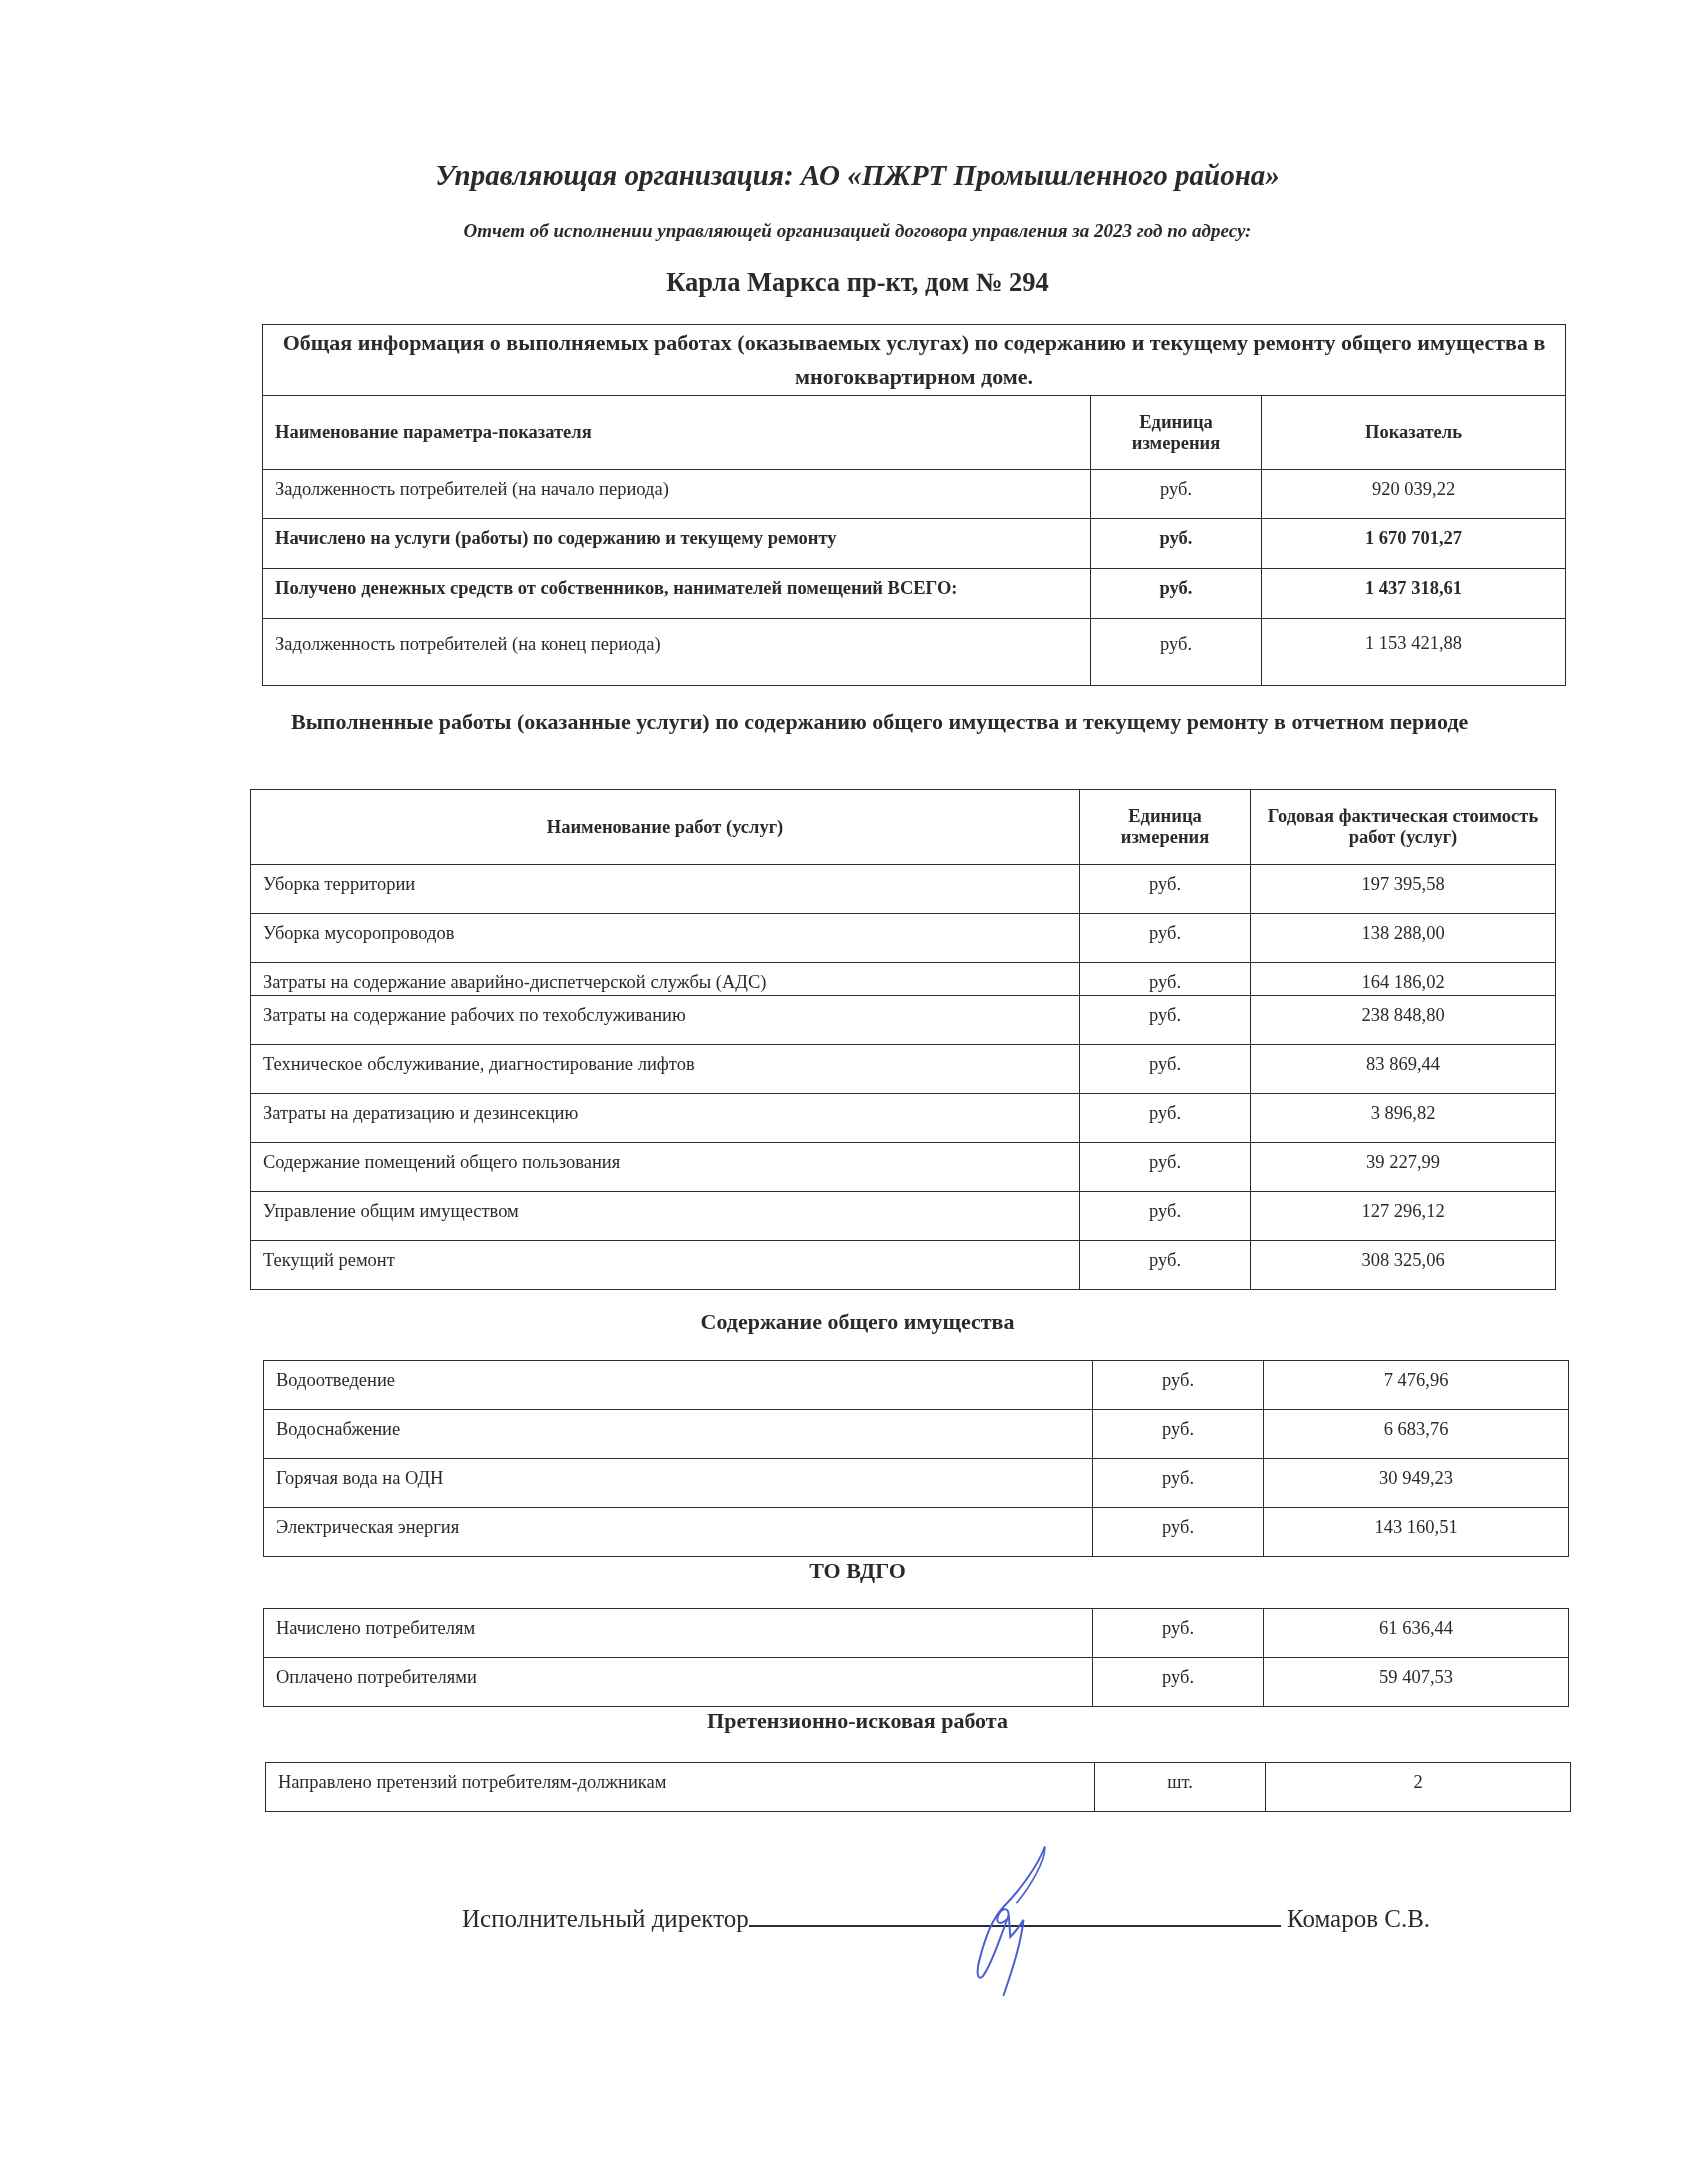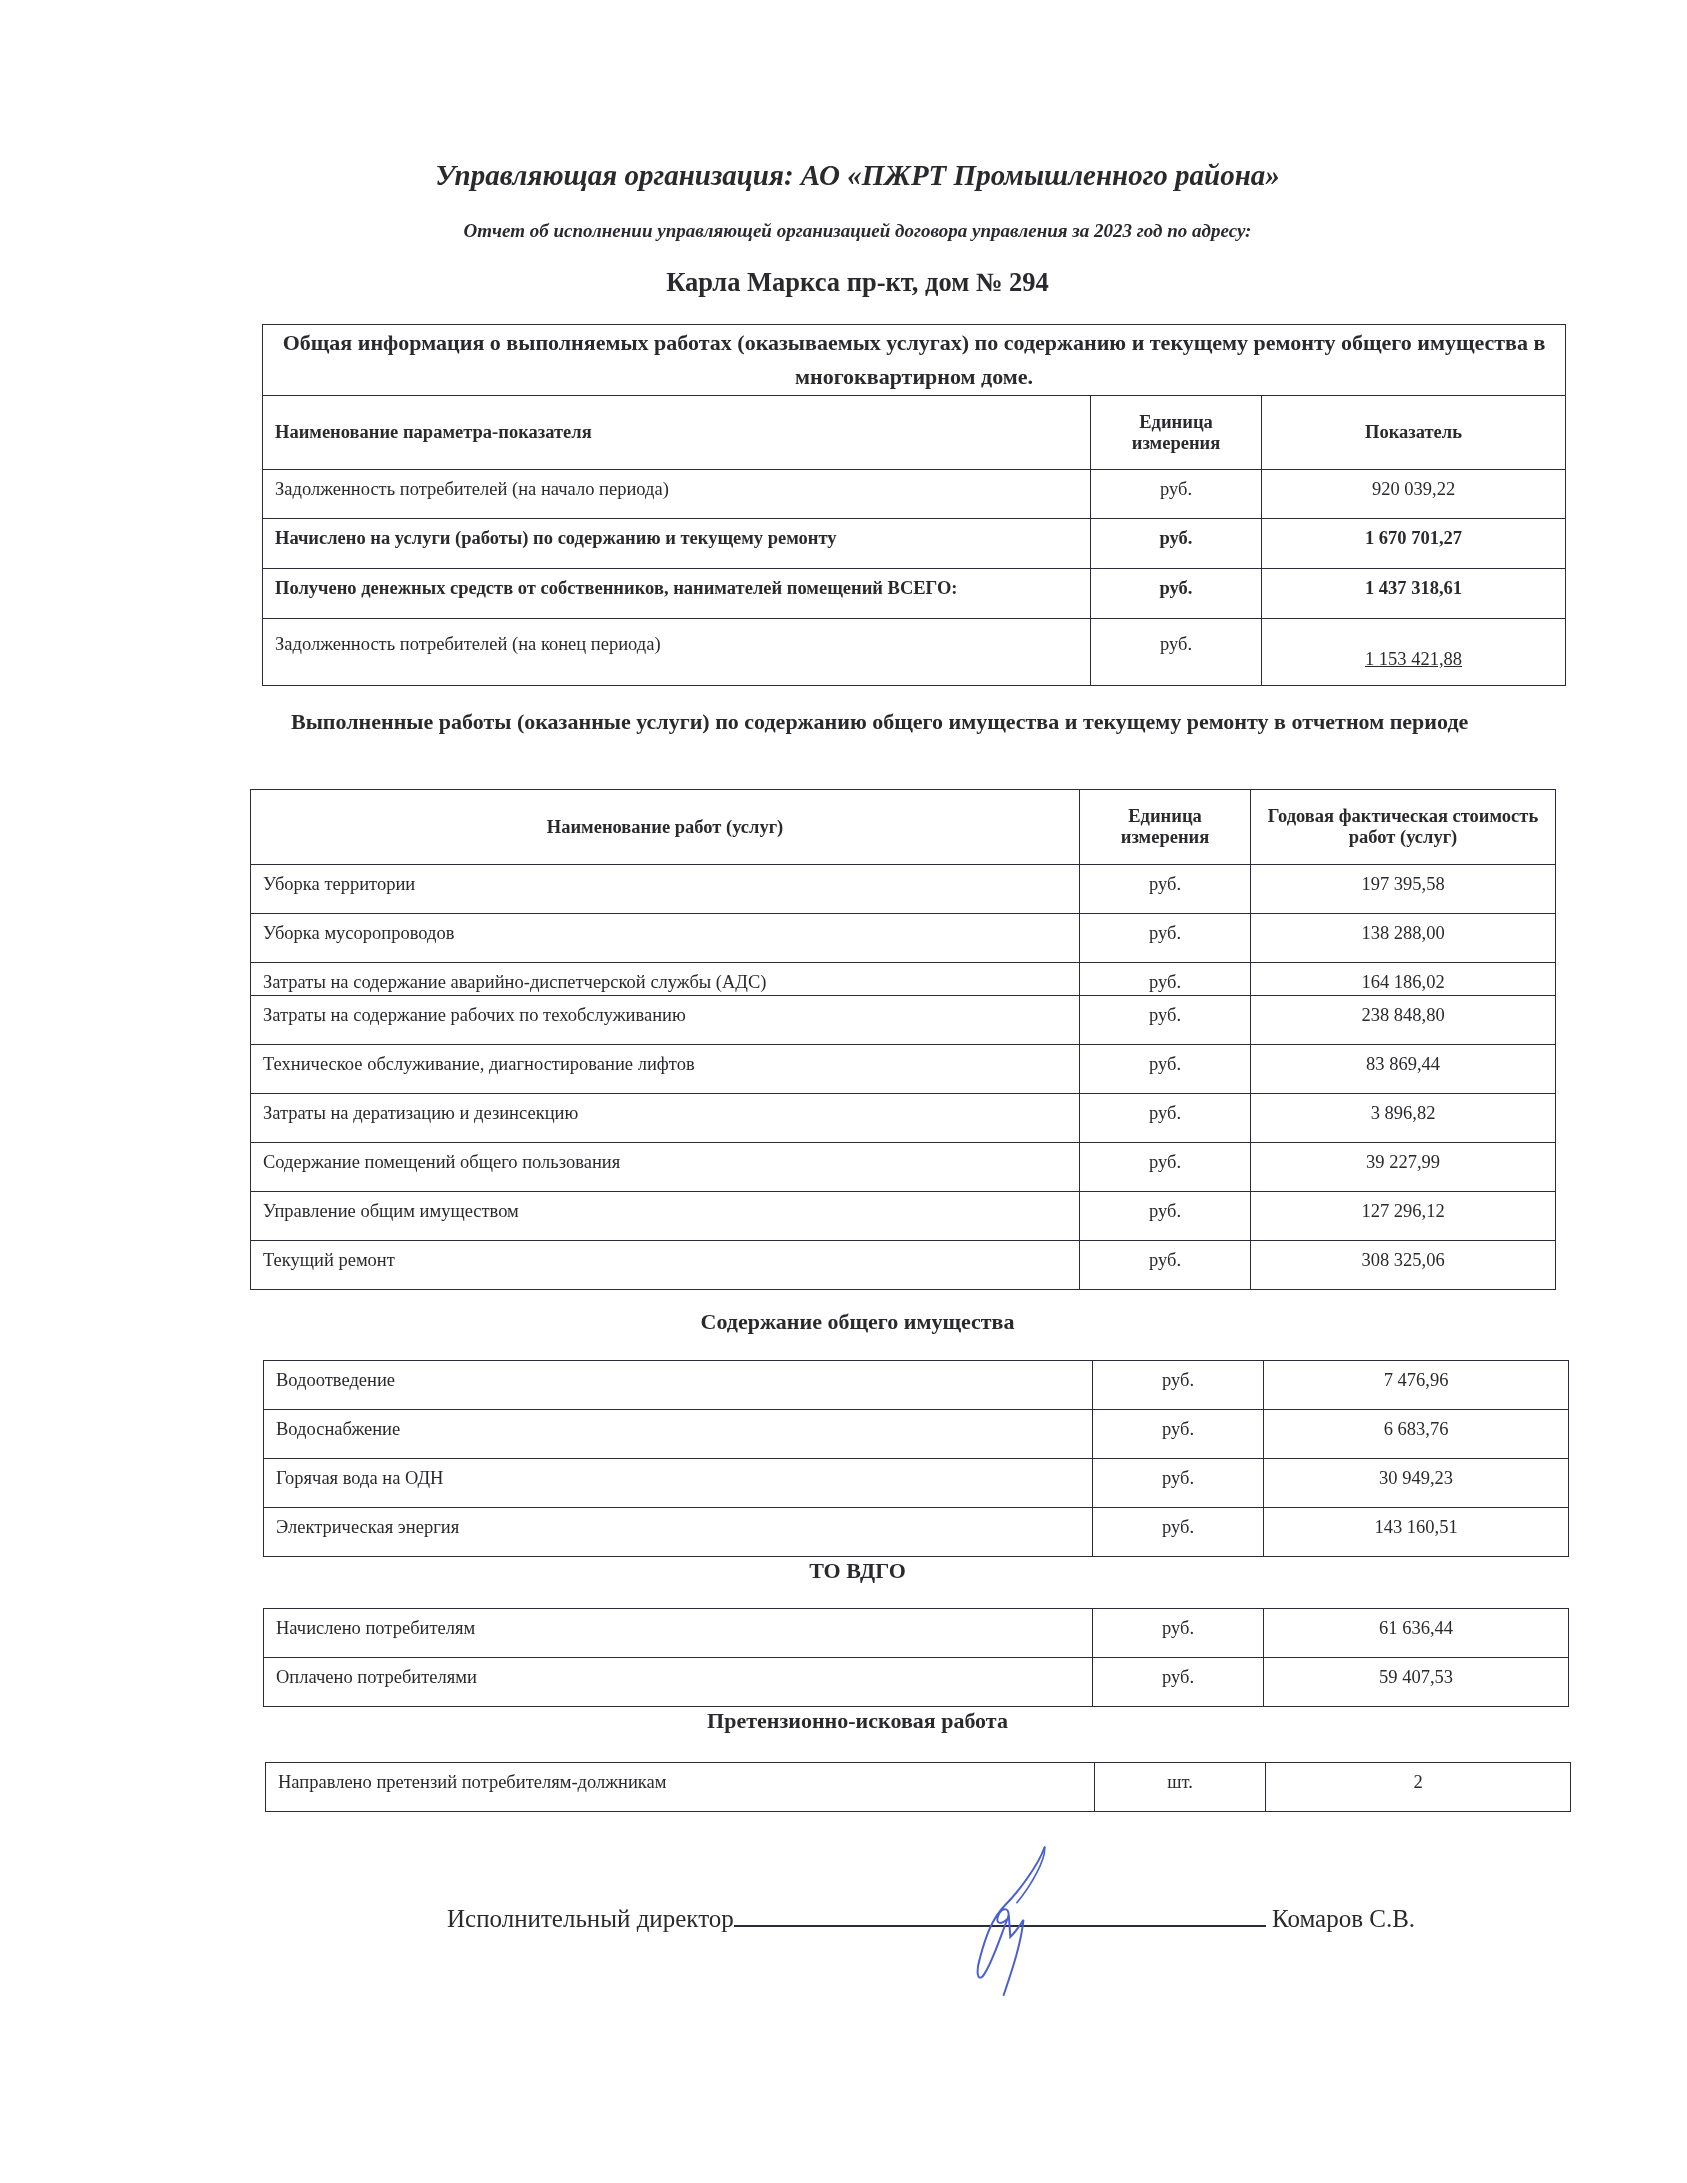--- a/index.html
+++ b/index.html
@@ -24,21 +24,21 @@
   table.doc td.name { text-align: left; }
   table.doc td { padding-top: 9.3px; }
   table.doc tr.bold td { font-weight: bold; }
   table.doc th { vertical-align: middle; font-weight: bold; text-align: center; }
   table.doc th.left { text-align: left; }
   .caption-row th { font-size: 22px; line-height: 34px; padding: 5.3px 20px; }
 
   .section-heading { font-size: 22px; font-weight: bold; line-height: 33px; }
 
   .signature-block {
-    position: absolute; top: 1905px; left: 447px; font-size: 25px; white-space: nowrap;
+    position: absolute; top: 1905px; left: 462px; font-size: 25px; white-space: nowrap;
   }
   .signature-block .line {
     display: inline-block; width: 532px; border-bottom: 2px solid #2b2b3a;
     vertical-align: baseline; height: 0.7px;
   }
   .signature-svg { position: absolute; left: 939px; top: 1839px; }
 </style>
 </head>
 <body>
 
@@ -72,21 +72,21 @@
     <td class="val">1 670 701,27</td>
   </tr>
   <tr class="bold" style="height:50px;">
     <td class="name">Получено денежных средств от собственников, нанимателей помещений ВСЕГО:</td>
     <td class="unit">руб.</td>
     <td class="val">1 437 318,61</td>
   </tr>
   <tr style="height:67px;">
     <td class="name" style="padding-top:14.6px;">Задолженность потребителей (на конец периода)</td>
     <td class="unit" style="padding-top:14.6px;">руб.</td>
-    <td class="val" style="padding-top:30px;text-decoration:underline;">1 153 421,88</td>
+    <td class="val" style="padding-top:14px;">1 153 421,88</td>
   </tr>
 </tbody>
   </table>
 
 <div class="section-heading" style="position:absolute; left:291px; width:1250px; top:705px; text-align:left;">Выполненные работы (оказанные услуги) по содержанию общего имущества и текущему ремонту в отчетном периоде</div>
 
 <table class="doc" style="left:250px; top:789px; width:1305px;">
   <colgroup>
       <col style="width:829px">
       <col style="width:171px">

